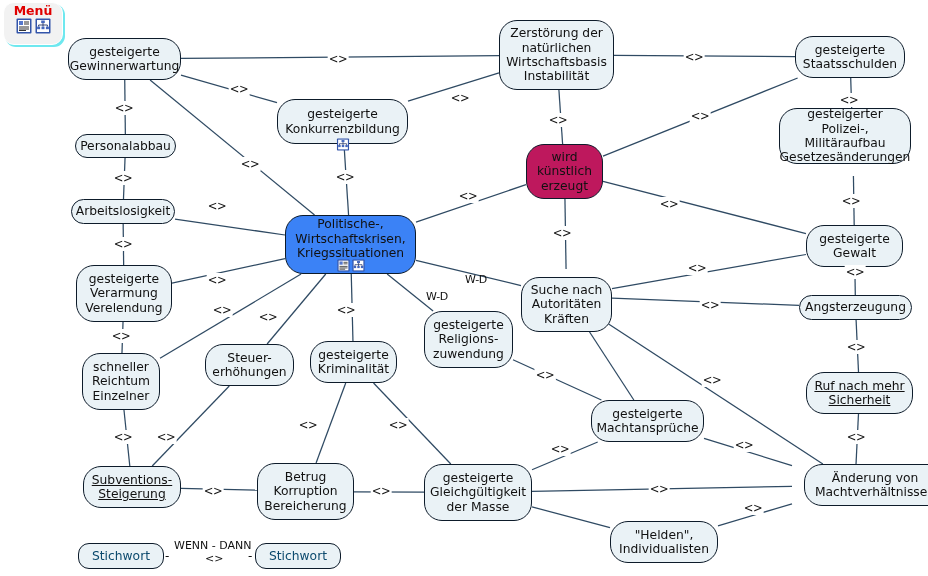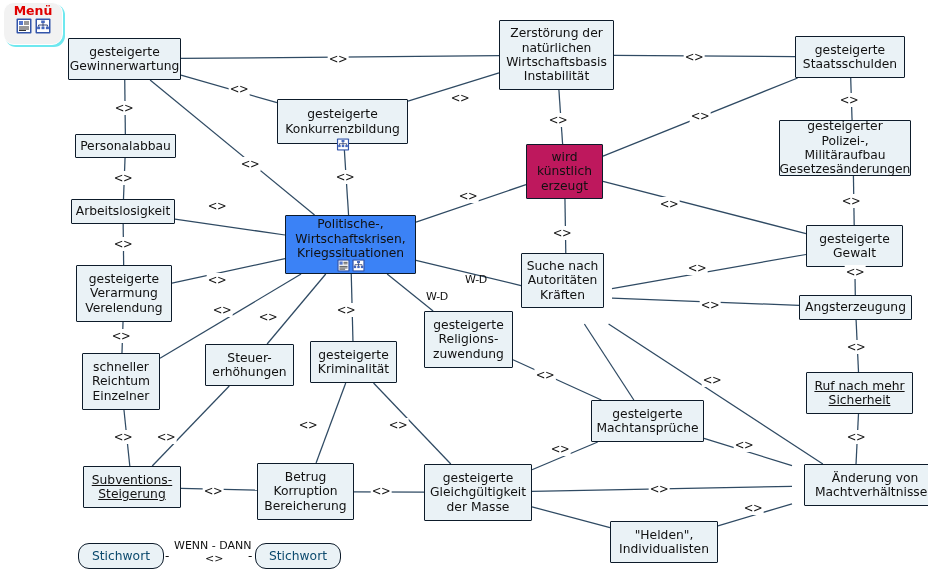--- a/index.html
+++ b/index.html
@@ -7,21 +7,21 @@
     font-family:"DejaVu Sans", sans-serif;
     width:928px;height:576px;overflow:hidden;position:relative;
   }
   #stage{position:relative;width:928px;height:576px;}
   svg#edges{position:absolute;left:0;top:0;width:928px;height:576px;}
 
   .node{
     position:absolute;
     box-sizing:border-box;
     border:1.3px solid #0d1b2a;
-    border-radius:1px;
+    border-radius:18px;
     background:#eaf2f6;
     color:#111111;
     font-size:12.3px;
     line-height:14.4px;
     text-align:center;
     display:flex;
     align-items:center;
     justify-content:center;
     padding:2px 4px;
     white-space:pre-line;
@@ -143,21 +143,21 @@
 Konkurrenzbildung</span><div class="nodeicons edgebottom"><span style="display: inline-block; width: 13px; height: 13px;"><svg width="13" height="13" viewBox="0 0 16 16">
               <rect x="0.5" y="0.5" width="15" height="15" fill="#3355aa" rx="1"></rect>
               <rect x="2" y="2" width="12" height="12" fill="#ffffff"></rect>
               <rect x="6.2" y="2.5" width="3.6" height="2.6" fill="#4466bb"></rect>
               <path d="M8 5.1 L8 7 M3.6 7 L12.4 7 M3.6 7 L3.6 8.6 M8 7 L8 8.6 M12.4 7 L12.4 8.6" stroke="#223366" stroke-width="0.9" fill="none"></path>
               <rect x="2.1" y="8.6" width="3" height="2.6" fill="#4466bb"></rect>
               <rect x="6.5" y="8.6" width="3" height="2.6" fill="#4466bb"></rect>
               <rect x="10.9" y="8.6" width="3" height="2.6" fill="#4466bb"></rect>
             </svg></span></div></div>
       <div class="node" style="left: 75px; top: 134px; width: 101px; height: 24px;"><span class="nodetext">Personalabbau</span></div>
-      <div class="node" style="left: 779px; top: 120px; width: 132px; height: 56px;"><span class="nodetext">gesteigerter
+      <div class="node" style="left: 779px; top: 108px; width: 132px; height: 56px;"><span class="nodetext">gesteigerter
 Polizei-, Militäraufbau
 Gesetzesänderungen</span></div>
       <div class="node yellow" style="left: 526px; top: 144px; width: 77px; height: 55px;"><span class="nodetext">wird
 künstlich
 erzeugt</span></div>
       <div class="node" style="left: 71px; top: 199px; width: 104px; height: 25px;"><span class="nodetext">Arbeitslosigkeit</span></div>
       <div class="node green" style="left: 285px; top: 215px; width: 131px; height: 59px; padding-bottom: 13px;"><span class="nodetext">Politische-,
 Wirtschaftskrisen,
 Kriegssituationen</span><div class="nodeicons inside"><span style="display: inline-block; width: 13px; height: 13px;"><svg width="13" height="13" viewBox="0 0 16 16">
               <rect x="0.5" y="0.5" width="15" height="15" fill="#3355aa" rx="1"></rect>
@@ -175,21 +175,21 @@
               <path d="M8 5.1 L8 7 M3.6 7 L12.4 7 M3.6 7 L3.6 8.6 M8 7 L8 8.6 M12.4 7 L12.4 8.6" stroke="#223366" stroke-width="0.9" fill="none"></path>
               <rect x="2.1" y="8.6" width="3" height="2.6" fill="#4466bb"></rect>
               <rect x="6.5" y="8.6" width="3" height="2.6" fill="#4466bb"></rect>
               <rect x="10.9" y="8.6" width="3" height="2.6" fill="#4466bb"></rect>
             </svg></span></div></div>
       <div class="node" style="left: 806px; top: 225px; width: 97px; height: 42px;"><span class="nodetext">gesteigerte
 Gewalt</span></div>
       <div class="node" style="left: 76px; top: 265px; width: 96px; height: 57px;"><span class="nodetext">gesteigerte
 Verarmung
 Verelendung</span></div>
-      <div class="node" style="left: 521px; top: 253px; width: 83px; height: 55px;"><span class="nodetext">Suche nach
+      <div class="node" style="left: 521px; top: 277px; width: 91px; height: 55px;"><span class="nodetext">Suche nach
 Autoritäten
 Kräften</span></div>
       <div class="node" style="left: 799px; top: 295px; width: 113px; height: 25px;"><span class="nodetext">Angsterzeugung</span></div>
       <div class="node" style="left: 424px; top: 311px; width: 89px; height: 57px;"><span class="nodetext">gesteigerte
 Religions-
 zuwendung</span></div>
       <div class="node" style="left: 82px; top: 353px; width: 78px; height: 57px;"><span class="nodetext">schneller
 Reichtum
 Einzelner</span></div>
       <div class="node" style="left: 205px; top: 344px; width: 89px; height: 42px;"><span class="nodetext">Steuer-

